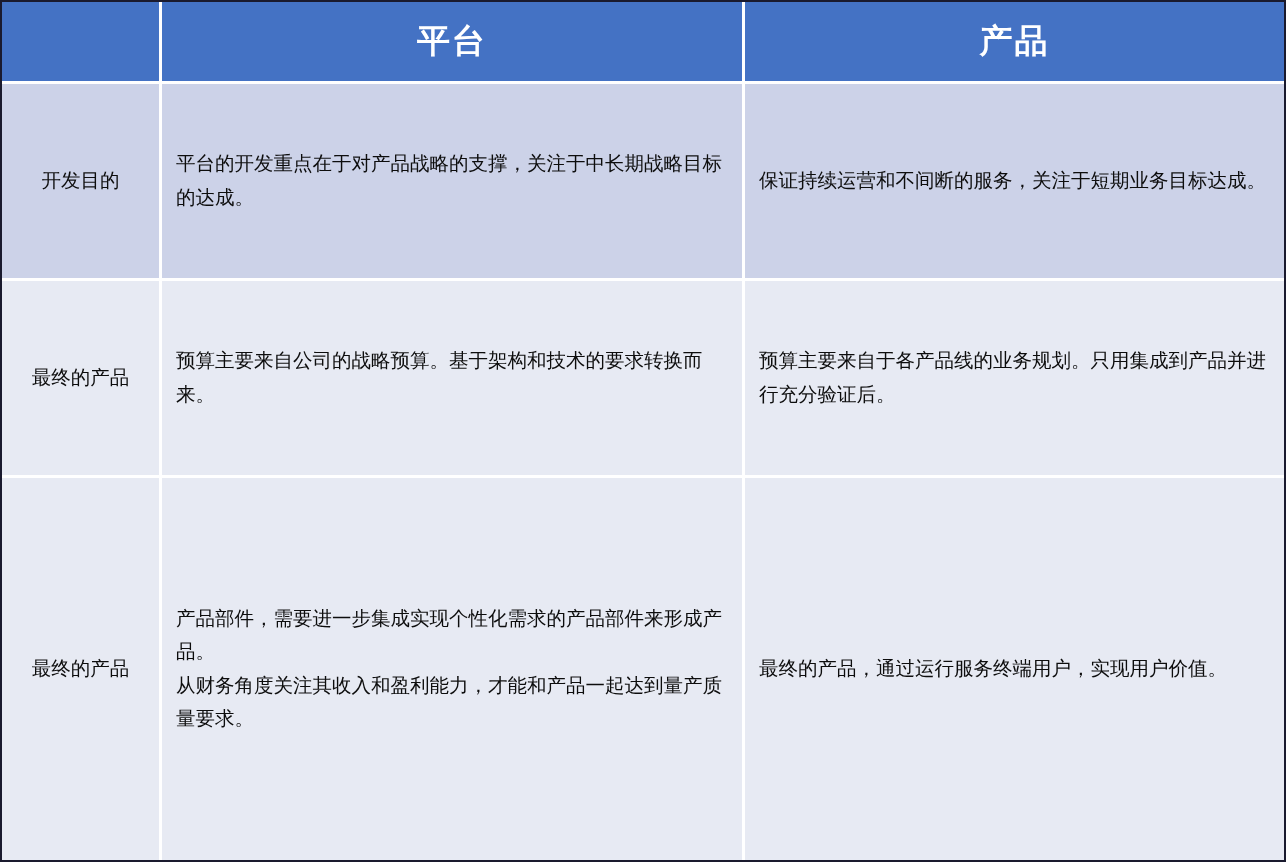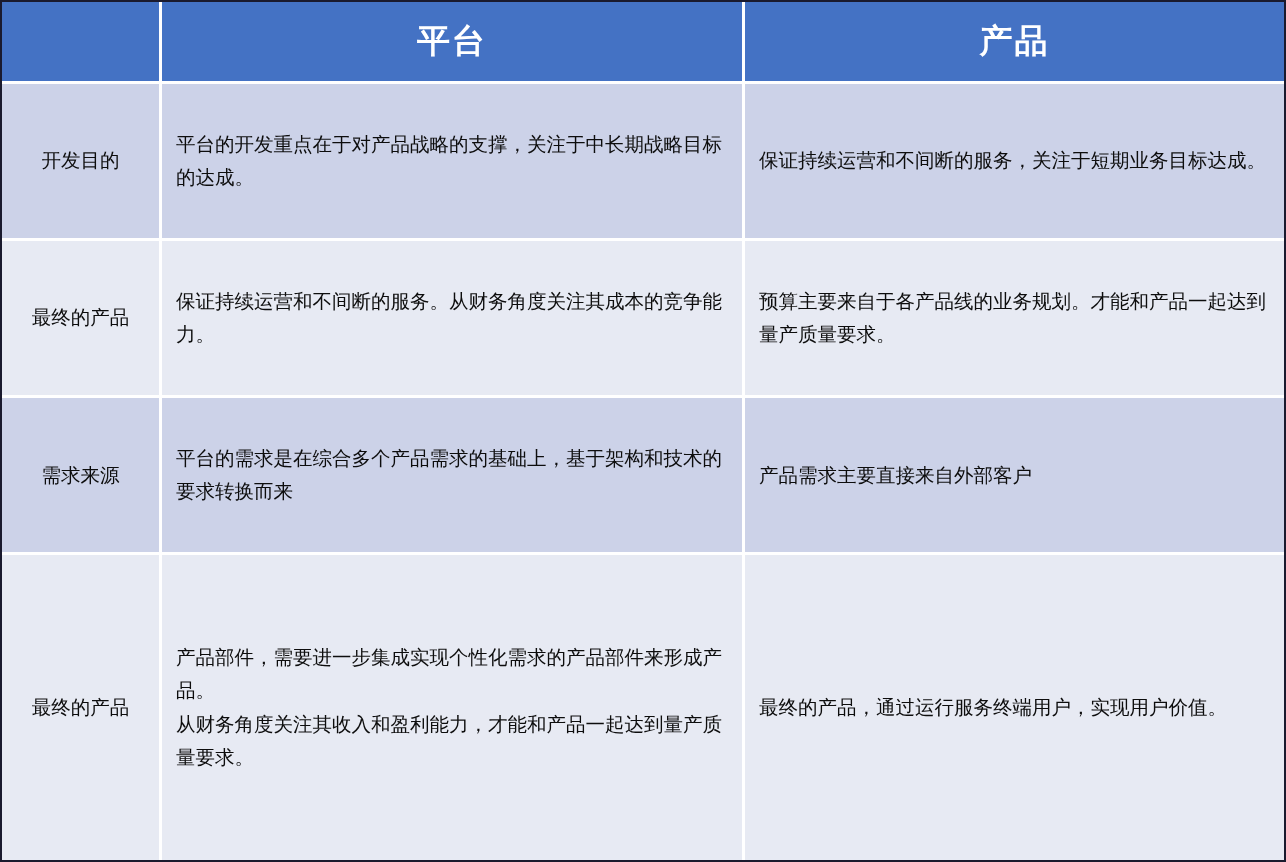--- a/index.html
+++ b/index.html
@@ -105,33 +105,24 @@
         <td>
             <span class="cell-text">平台的开发重点在于对产品战略的支撑，关注于中长期战略目标的达成。</span>
           </td>
         <td class="last">
             <span class="cell-text">保证持续运营和不间断的服务，关注于短期业务目标达成。</span>
           </td>
       </tr>
       <tr class="shade-b">
         <td class="lbl">最终的产品</td>
         <td>
-            <span class="cell-text">保证持续运营和不间断的服务。从财务角度关注其成本的竞争能力。</span>
+            <span class="cell-text">预算主要来自公司的战略预算。基于架构和技术的要求转换而来。</span>
           </td>
         <td class="last">
-            <span class="cell-text">预算主要来自于各产品线的业务规划。才能和产品一起达到量产质量要求。</span>
-          </td>
-      </tr>
-      <tr class="shade-a">
-        <td class="lbl">需求来源</td>
-        <td>
-            <span class="cell-text">平台的需求是在综合多个产品需求的基础上，基于架构和技术的要求转换而来</span>
-          </td>
-        <td class="last">
-            <span class="cell-text">产品需求主要直接来自外部客户</span>
+            <span class="cell-text">预算主要来自于各产品线的业务规划。只用集成到产品并进行充分验证后。</span>
           </td>
       </tr>
       <tr class="shade-b">
         <td class="lbl">最终的产品</td>
         <td>
             <span class="cell-text">产品部件，需要进一步集成实现个性化需求的产品部件来形成产品。
 从财务角度关注其收入和盈利能力，才能和产品一起达到量产质量要求。</span>
           </td>
         <td class="last">
             <span class="cell-text">最终的产品，通过运行服务终端用户，实现用户价值。</span>

